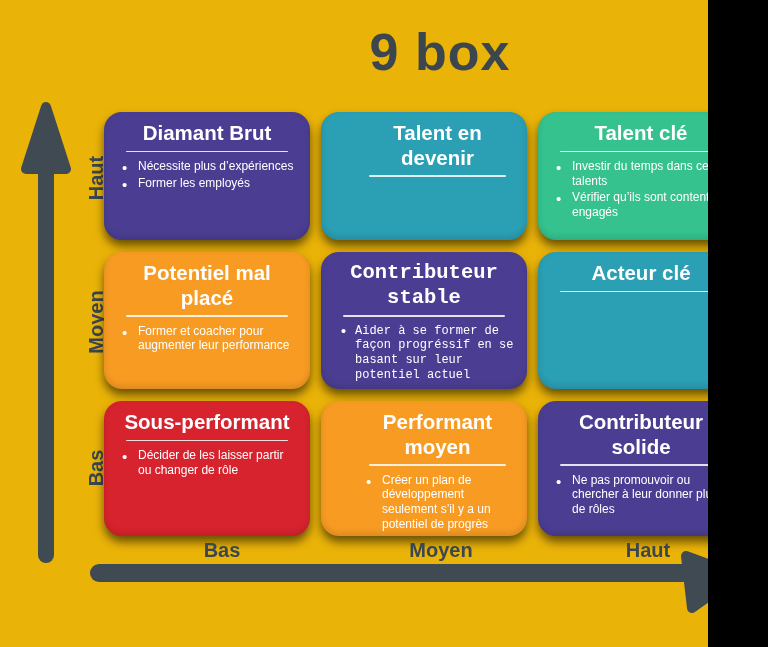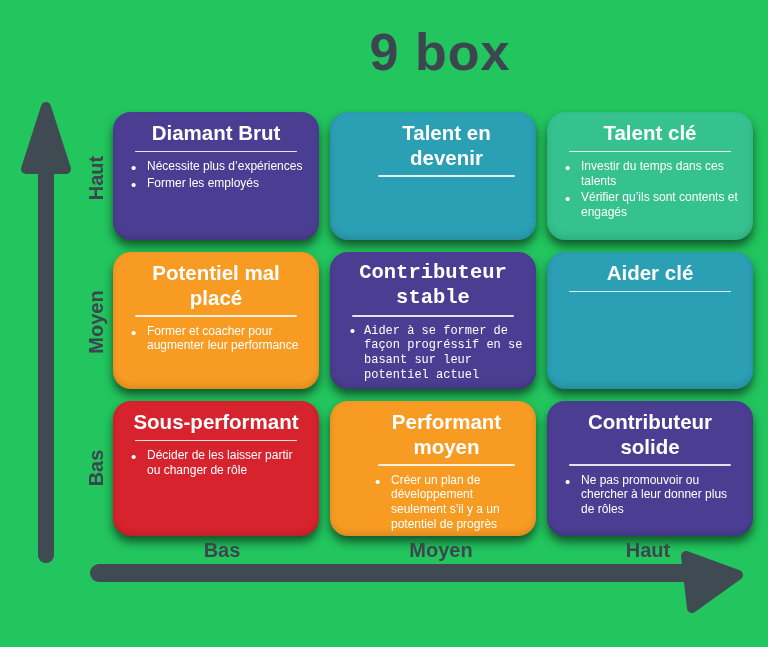--- a/index.html
+++ b/index.html
@@ -1,17 +1,17 @@
 <!DOCTYPE html>
 <html><head>
 <meta charset="utf-8">
 <style>
   html,body{margin:0;padding:0;background:#000;}
   .canvas{
-    position:relative;width:768px;height:647px;background:#22c55e;overflow:hidden;
+    position:relative;width:708px;height:647px;background:#eab308;overflow:hidden;
     font-family:"Liberation Sans", sans-serif;
     --axis-color:#3f4a52;--muted-text:#3c464e;
   }
   .main-title{
     position:absolute;left:120px;top:22px;width:640px;margin:0;
     text-align:center;font-size:52px;font-weight:800;letter-spacing:1px;
     color:var(--muted-text);
   }
   
   .y-arrow{position:absolute;left:20px;top:101px;width:52px;height:466px;color:var(--axis-color);}
@@ -24,21 +24,21 @@
   }
   .y-label.r1{top:178px;} .y-label.r2{top:322px;} .y-label.r3{top:468px;}
   
   .x-label{
     position:absolute;top:539px;transform:translateX(-50%);
     color:var(--muted-text);font-weight:700;font-size:20px;white-space:nowrap;
   }
   .x-label.c1{left:222px;} .x-label.c2{left:441px;} .x-label.c3{left:648px;}
   
   .grid{
-    position:absolute;left:113px;top:112px;
+    position:absolute;left:104px;top:112px;
     display:grid;grid-template-columns:206px 206px 206px;
     grid-template-rows:128px 137px 135px;gap:12px 11px;
   }
   .card{
     border-radius:18px;color:#fff;overflow:hidden;
     padding:7px 13px 5px 13px;box-sizing:border-box;
     box-shadow:0 6px 10px rgba(0,0,0,0.55), inset 0 -3px 6px rgba(0,0,0,0.12);
   }
   .card-title{
     text-align:center;font-weight:800;font-size:20.5px;line-height:1.2;margin-top:2px;
@@ -101,21 +101,21 @@
 
     <div class="card" style="background: rgb(75, 62, 146); font-family: Liberation Mono, monospace;">
       <div class="card-title">Contributeur stable</div>
       <div class="card-sep"></div>
       <ul class="card-bullets">
           <li>Aider à se former de façon progréssif en se basant sur leur potentiel actuel</li>
         </ul>
     </div>
 
     <div class="card" style="background: rgb(43, 159, 180);">
-      <div class="card-title">Aider clé</div>
+      <div class="card-title">Acteur clé</div>
       <div class="card-sep"></div>
     </div>
 
     <div class="card" style="background: rgb(215, 35, 46);">
       <div class="card-title">Sous-performant</div>
       <div class="card-sep"></div>
       <ul class="card-bullets">
           <li>Décider de les laisser partir ou changer de rôle</li>
         </ul>
     </div>

